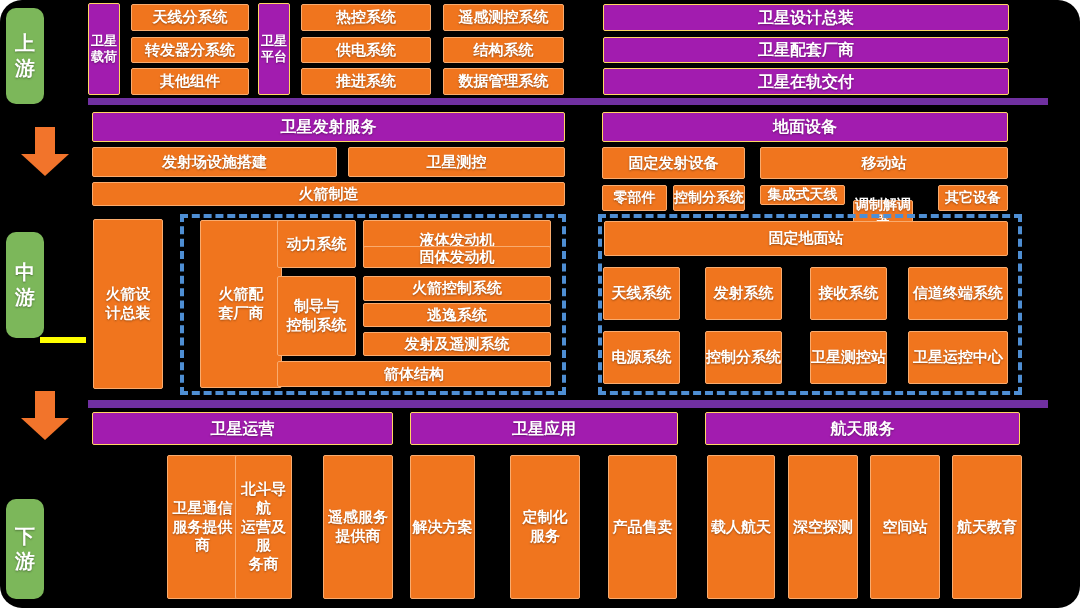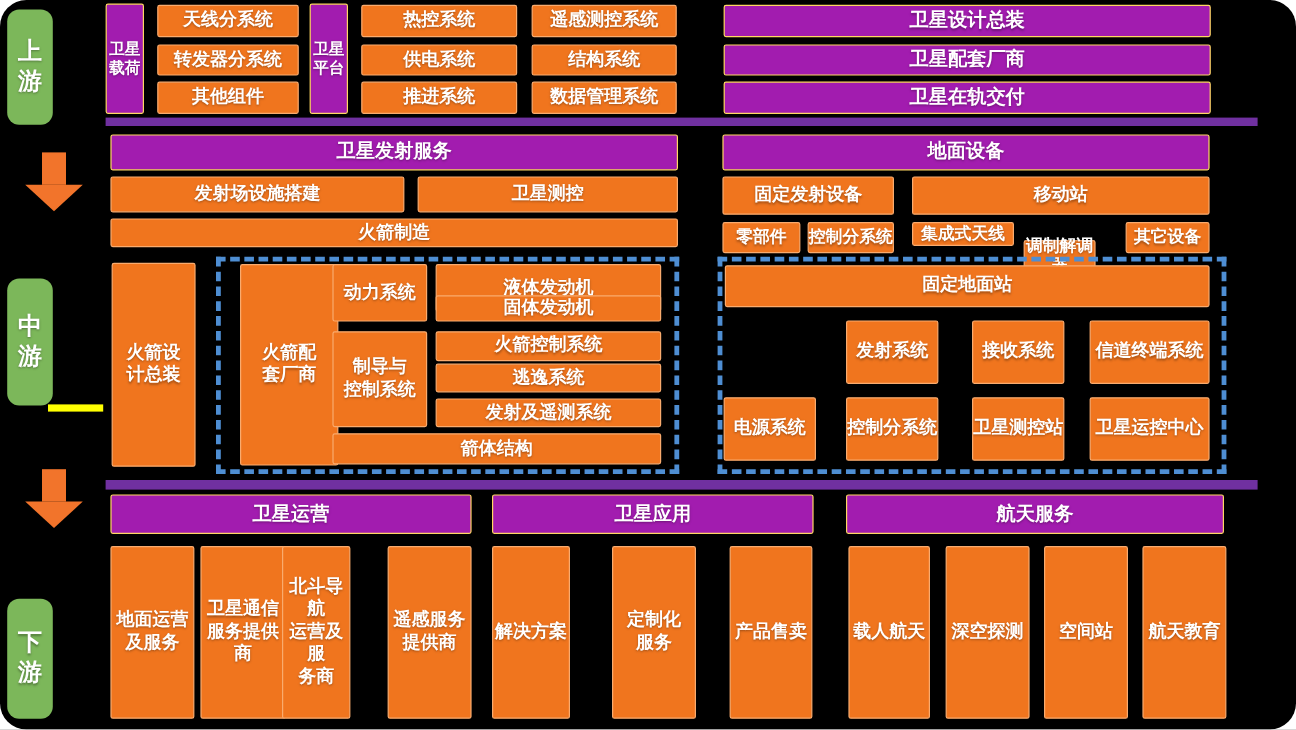--- a/index.html
+++ b/index.html
@@ -96,34 +96,33 @@
   <div class="node obox" style="left:602px;top:147px;width:143px;height:32px">固定发射设备</div>
   <div class="node obox" style="left:760px;top:147px;width:248px;height:32px">移动站</div>
   <div class="node obox sm" style="left:602px;top:185px;width:65px;height:26px">零部件</div>
   <div class="node obox sm" style="left:673px;top:185px;width:72px;height:26px">控制分系统</div>
   <div class="node obox sm" style="left:760px;top:185px;width:85px;height:20px">集成式天线</div>
   <div class="node obox sm" style="left:853px;top:200px;width:60px;height:26px">调制解调器</div>
   <div class="node obox sm" style="left:938px;top:185px;width:70px;height:26px">其它设备</div>
 
   <div class="dash" style="left:598px;top:214px;width:424px;height:181px"></div>
   <div class="node obox" style="left:604px;top:221px;width:404px;height:35px">固定地面站</div>
+  <div class="node obox" style="left:603px;top:267px;width:77px;height:53px">天线系统</div>
   <div class="node obox" style="left:705px;top:267px;width:77px;height:53px">发射系统</div>
   <div class="node obox" style="left:810px;top:267px;width:77px;height:53px">接收系统</div>
   <div class="node obox" style="left:908px;top:267px;width:100px;height:53px">信道终端系统</div>
   <div class="node obox" style="left:705px;top:331px;width:77px;height:53px">控制分系统</div>
   <div class="node obox" style="left:603px;top:331px;width:77px;height:53px">电源系统</div>
   <div class="node obox" style="left:810px;top:331px;width:77px;height:53px">卫星测控站</div>
   <div class="node obox" style="left:908px;top:331px;width:100px;height:53px">卫星运控中心</div>
 
   <div class="node ybox" style="left:92px;top:412px;width:301px;height:33px">卫星运营</div>
   <div class="node ybox" style="left:410px;top:412px;width:268px;height:33px">卫星应用</div>
   <div class="node ybox" style="left:705px;top:412px;width:315px;height:33px">航天服务</div>
 
-  <div class="node obox" style="left:92px;top:455px;width:70px;height:144px">地面运营
-及服务</div>
   <div class="node obox" style="left:167px;top:455px;width:71px;height:144px">卫星通信
 服务提供
 商</div>
   <div class="node obox" style="left:235px;top:455px;width:57px;height:144px">北斗导航
 运营及服
 务商</div>
   <div class="node obox" style="left:323px;top:455px;width:70px;height:144px">遥感服务
 提供商</div>
 
   <div class="node obox" style="left:410px;top:455px;width:65px;height:144px">解决方案</div>

